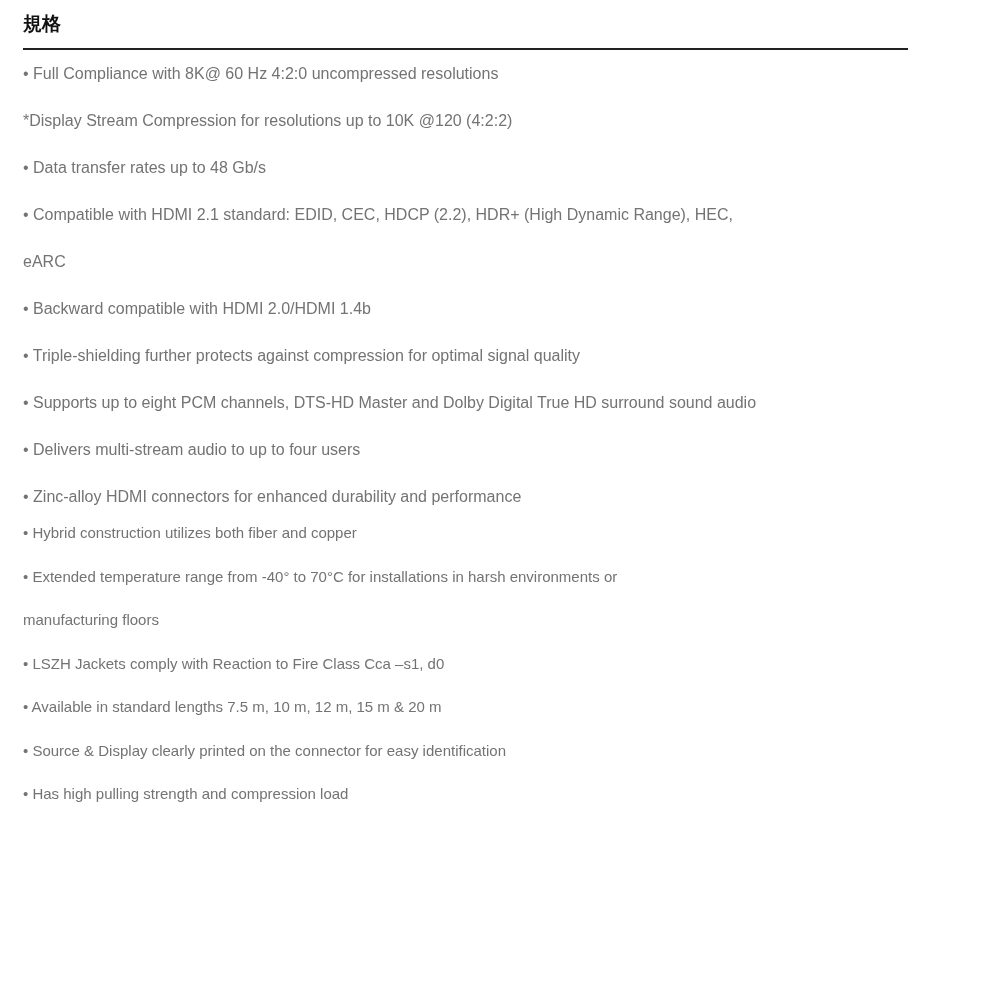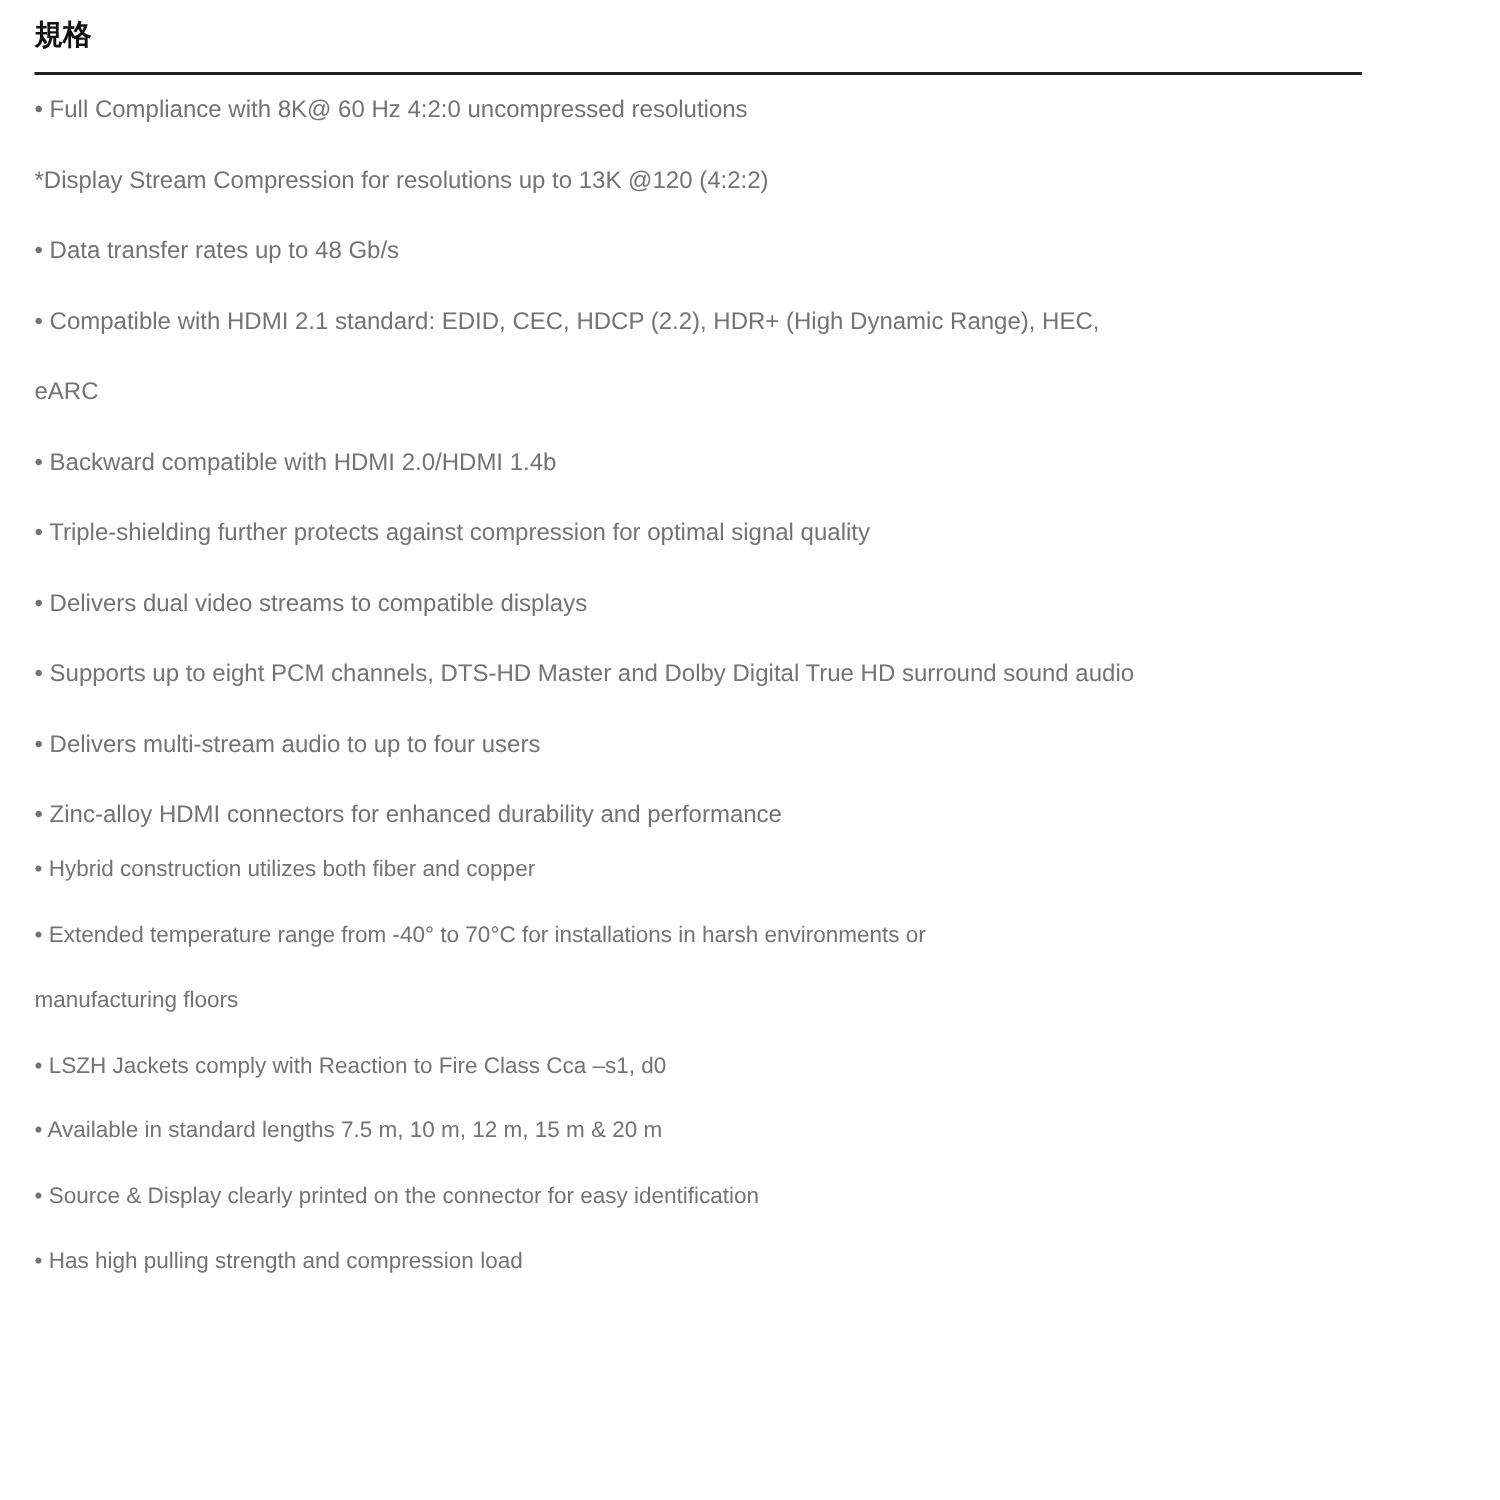--- a/index.html
+++ b/index.html
@@ -51,27 +51,26 @@
   }
 </style>
 </head>
 <body>
 
 <div class="page">
   <h2 class="section-title">規格</h2>
   <hr class="divider">
   <div class="spec-list spec-list-primary" id="list-primary">
       <p>• Full Compliance with 8K@ 60 Hz 4:2:0 uncompressed resolutions</p>
-      <p>*Display Stream Compression for resolutions up to 13K @120 (4:2:2)</p>
+      <p>*Display Stream Compression for resolutions up to 10K @120 (4:2:2)</p>
       <p>• Data transfer rates up to 48 Gb/s</p>
       <p>• Compatible with HDMI 2.1 standard: EDID, CEC, HDCP (2.2), HDR+ (High Dynamic Range), HEC,</p>
       <p>eARC</p>
       <p>• Backward compatible with HDMI 2.0/HDMI 1.4b</p>
       <p>• Triple-shielding further protects against compression for optimal signal quality</p>
-      <p>• Delivers dual video streams to compatible displays</p>
       <p>• Supports up to eight PCM channels, DTS-HD Master and Dolby Digital True HD surround sound audio</p>
       <p>• Delivers multi-stream audio to up to four users</p>
       <p>• Zinc-alloy HDMI connectors for enhanced durability and performance</p>
     </div>
   <div class="spec-list spec-list-secondary" id="list-secondary">
       <p>• Hybrid construction utilizes both fiber and copper</p>
       <p>• Extended temperature range from -40° to 70°C for installations in harsh environments or</p>
       <p>manufacturing floors</p>
       <p>• LSZH Jackets comply with Reaction to Fire Class Cca –s1, d0</p>
       <p>• Available in standard lengths 7.5 m, 10 m, 12 m, 15 m &amp; 20 m</p>

